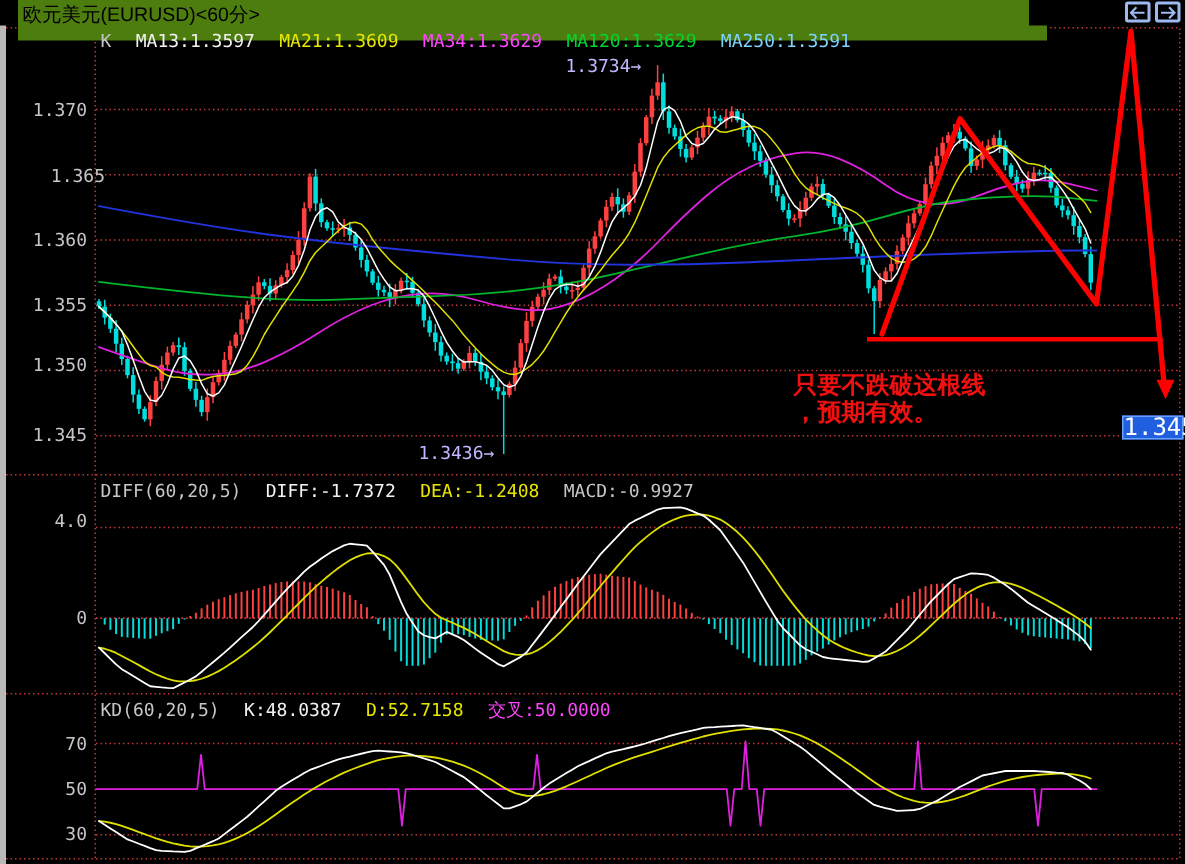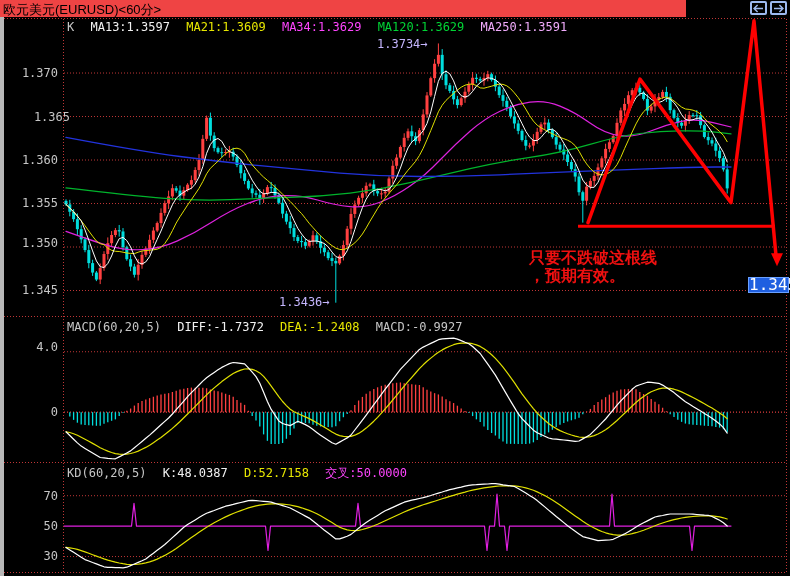--- a/index.html
+++ b/index.html
@@ -1,31 +1,31 @@
 <!DOCTYPE html>
 <html><head>
 <meta charset="utf-8">
 <style>
   html,body{margin:0;padding:0;background:#000;}
   .app{position:relative;width:790px;height:576px;background:#000;overflow:hidden;
        font-family:"DejaVu Sans Mono",monospace;}
-  .titlebar{position:absolute;left:0;top:0;width:686px;height:17px;background:#ef4444;}
+  .titlebar{position:absolute;left:12px;top:0;width:686px;height:27px;background:#4d7c0f;}
   .title{position:absolute;left:3px;top:1px;font-family:"Liberation Sans",sans-serif;
          font-size:13px;color:#000;white-space:nowrap;}
   .titlebar-right{position:absolute;left:686px;top:0;width:104px;height:17px;background:#000;
                   display:flex;align-items:flex-start;justify-content:flex-end;padding-top:1px;box-sizing:border-box;}
   .navbtn{width:17px;height:14px;padding:0;margin-right:3px;background:#000;
           border:2px solid #9db9ef;border-radius:2px;display:inline-flex;
           align-items:center;justify-content:center;cursor:pointer;box-sizing:border-box;}
   .frame-left{position:absolute;left:0;top:17px;width:4px;height:559px;background:#b9b9b9;}
   #chart-canvas{position:absolute;left:0;top:0;}
   .legend{position:absolute;font-size:12px;white-space:nowrap;letter-spacing:0;}
   .legend span{margin-right:9px;}
   .c-gray{color:#c6c6c6}.c-white{color:#f2f2f2}.c-yellow{color:#e6e600}
-  .c-magenta{color:#ff45ff}.c-green{color:#00d435}.c-blue{color:#f0abfc}
+  .c-magenta{color:#ff45ff}.c-green{color:#00d435}.c-blue{color:#7dd3fc}
   .tick{position:absolute;width:42px;text-align:right;font-size:12px;color:#c6c6c6;height:14px;line-height:14px;}
   .ann{position:absolute;font-size:12px;color:#c4b5fd;white-space:nowrap;}
   .note{position:absolute;left:529px;top:249px;color:#f01010;font-weight:bold;font-size:16px;
         line-height:18px;font-family:"Liberation Sans",sans-serif;white-space:nowrap;}
   .tag{position:absolute;left:748px;top:277px;width:41px;height:16px;background:#1f5fe0;
        border:1px solid #6aa0ff;box-sizing:border-box;color:#fff;font-size:16px;
        line-height:14px;text-align:center;}
 </style>
 </head>
 <body>
@@ -610,21 +610,21 @@
   <div class="legend" style="left:67px;top:20px;">
     <span class="c-gray">K</span>
     <span class="c-white">MA13:1.3597</span>
     <span class="c-yellow">MA21:1.3609</span>
     <span class="c-magenta">MA34:1.3629</span>
     <span class="c-green">MA120:1.3629</span>
     <span class="c-blue">MA250:1.3591</span>
   </div>
 
   <div class="legend" style="left:67px;top:320px;">
-    <span class="c-gray">MACD(60,20,5)</span>
+    <span class="c-gray">DIFF(60,20,5)</span>
     <span class="c-white">DIFF:-1.7372</span>
     <span class="c-yellow">DEA:-1.2408</span>
     <span class="c-gray">MACD:-0.9927</span>
   </div>
 
   <div class="legend" style="left:67px;top:465px;">
     <span class="c-gray">KD(60,20,5)</span>
     <span class="c-white">K:48.0387</span>
     <span class="c-yellow">D:52.7158</span>
     <span class="c-magenta">交叉:50.0000</span>

